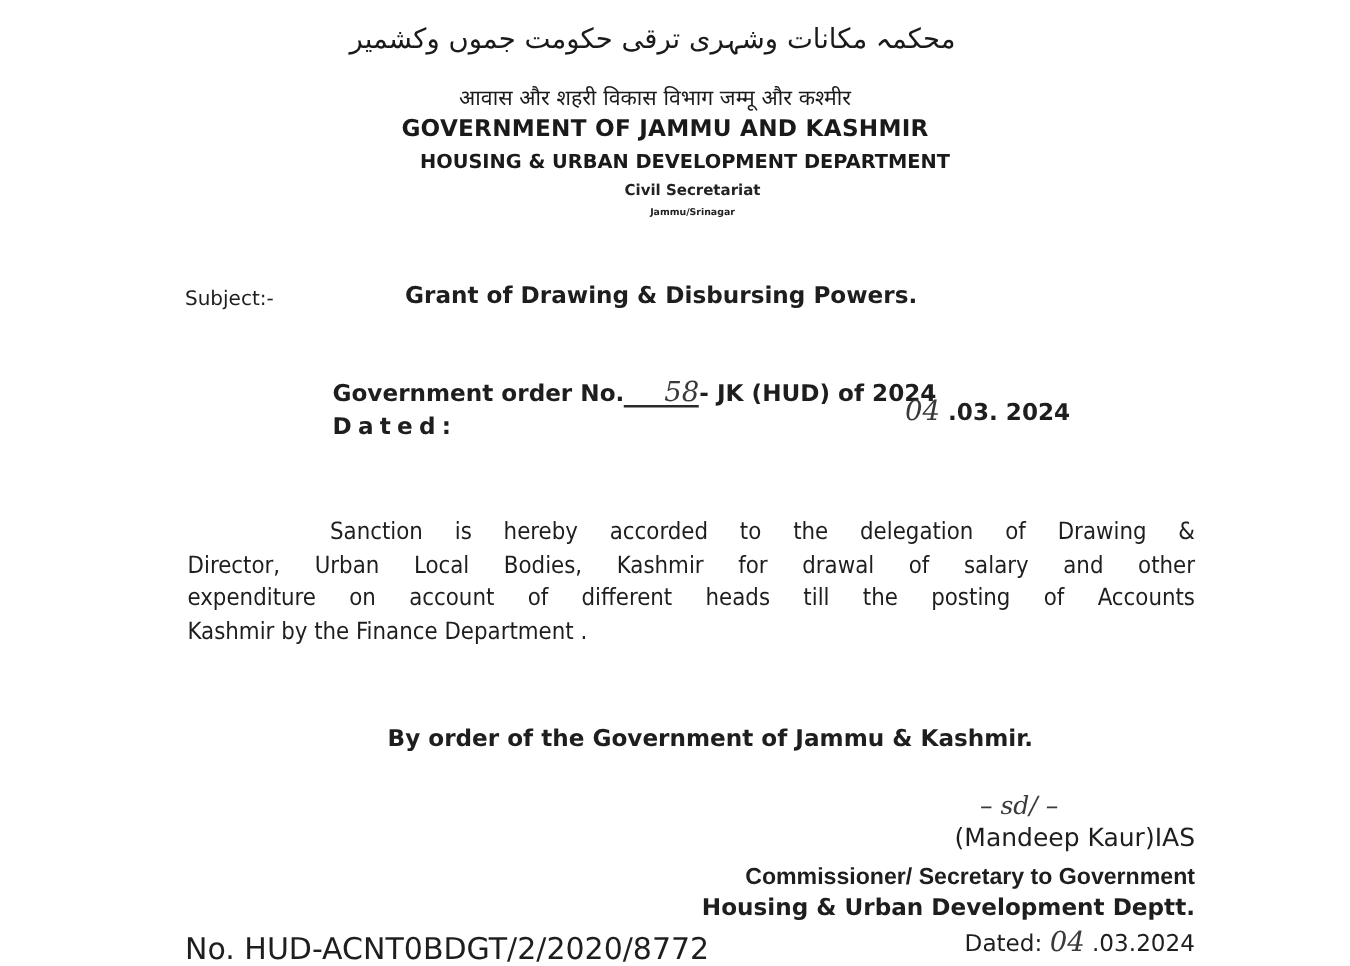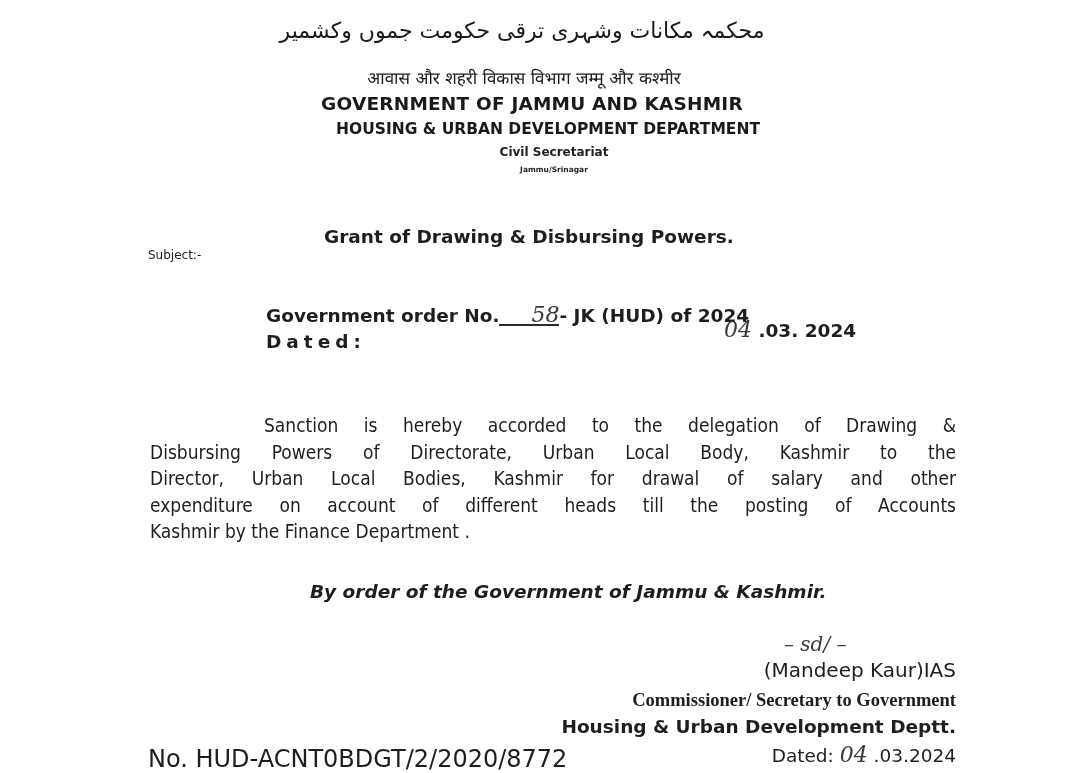--- a/index.html
+++ b/index.html
@@ -70,23 +70,22 @@
       font-weight: bold;
       font-size: 7.5px;
       color: #222;
       transform: translateX(14px);
     }
 
     
     .subject-label {
       left: 148px; top: 229px;
       font-family: "DejaVu Sans", sans-serif;
-      font-size: 12px;
-      color: #1e1e1e;
-      margin-top: 19px;
+      font-size: 16px;
+      color: #1e1e1e;
     }
     .subject-text {
       left: 276px; top: 226px;
       font-family: "DejaVu Sans", sans-serif;
       font-weight: bold;
       font-size: 18.5px;
       color: #1e1e1e;
       margin-left: 48px;
     }
 
@@ -154,39 +153,38 @@
     .body-para .line.first { padding-left: 114px; }
     .body-para .line.last { text-align-last: left; }
 
     
     .by-order {
       left: 310px; top: 581px;
       font-family: "DejaVu Sans", sans-serif;
       font-weight: bold;
       font-size: 18.5px;
       color: #1e1e1e;
-      font-style: italic;
     }
     .sd {
       left: 784px; top: 632px;
       font-family: "DejaVu Serif", serif;
       font-style: italic;
       font-size: 20px;
       color: #3a3a3a;
     }
     .signatory {
       right: 124px; top: 658px;
       font-family: "DejaVu Sans", sans-serif;
       font-size: 20px;
       color: #1e1e1e;
       text-align: right;
     }
     .designation {
       right: 124px; top: 690px;
-      font-family: Liberation Serif, serif;
+      font-family: Liberation Sans, sans-serif;
       font-weight: bold;
       font-size: 18.5px;
       color: #1e1e1e;
       text-align: right;
     }
     .dept-line {
       right: 124px; top: 716px;
       font-family: "DejaVu Sans", sans-serif;
       font-weight: bold;
       font-size: 18.5px;
@@ -223,21 +221,20 @@
 <div class="abs order-line">
   <span>Government order No.</span><span class="hand-no">58</span><span>- JK (HUD) of 2024</span>
 </div>
 <div class="abs dated-label">Dated:</div>
 <div class="abs dated-value">
   <span class="hand">04</span><span> .03. 2024</span>
 </div>
 
 <div class="abs body-para">
   <span class="line first">Sanction is hereby accorded to the delegation of Drawing &amp;</span>
-  <span class="line">Disbursing Powers of Directorate, Urban Local Body, Kashmir to the</span>
   <span class="line">Director, Urban Local Bodies, Kashmir for drawal of salary and other</span>
   <span class="line">expenditure on account of different heads till the posting of Accounts</span>
   <span class="line last">Kashmir by the Finance Department .</span>
 </div>
 
 <div class="abs by-order">By order of the Government of Jammu &amp; Kashmir.</div>
 <div class="abs sd">– sd/ –</div>
 <div class="abs signatory">(Mandeep Kaur)IAS</div>
 <div class="abs designation">Commissioner/ Secretary to Government</div>
 <div class="abs dept-line">Housing &amp; Urban Development Deptt.</div>

